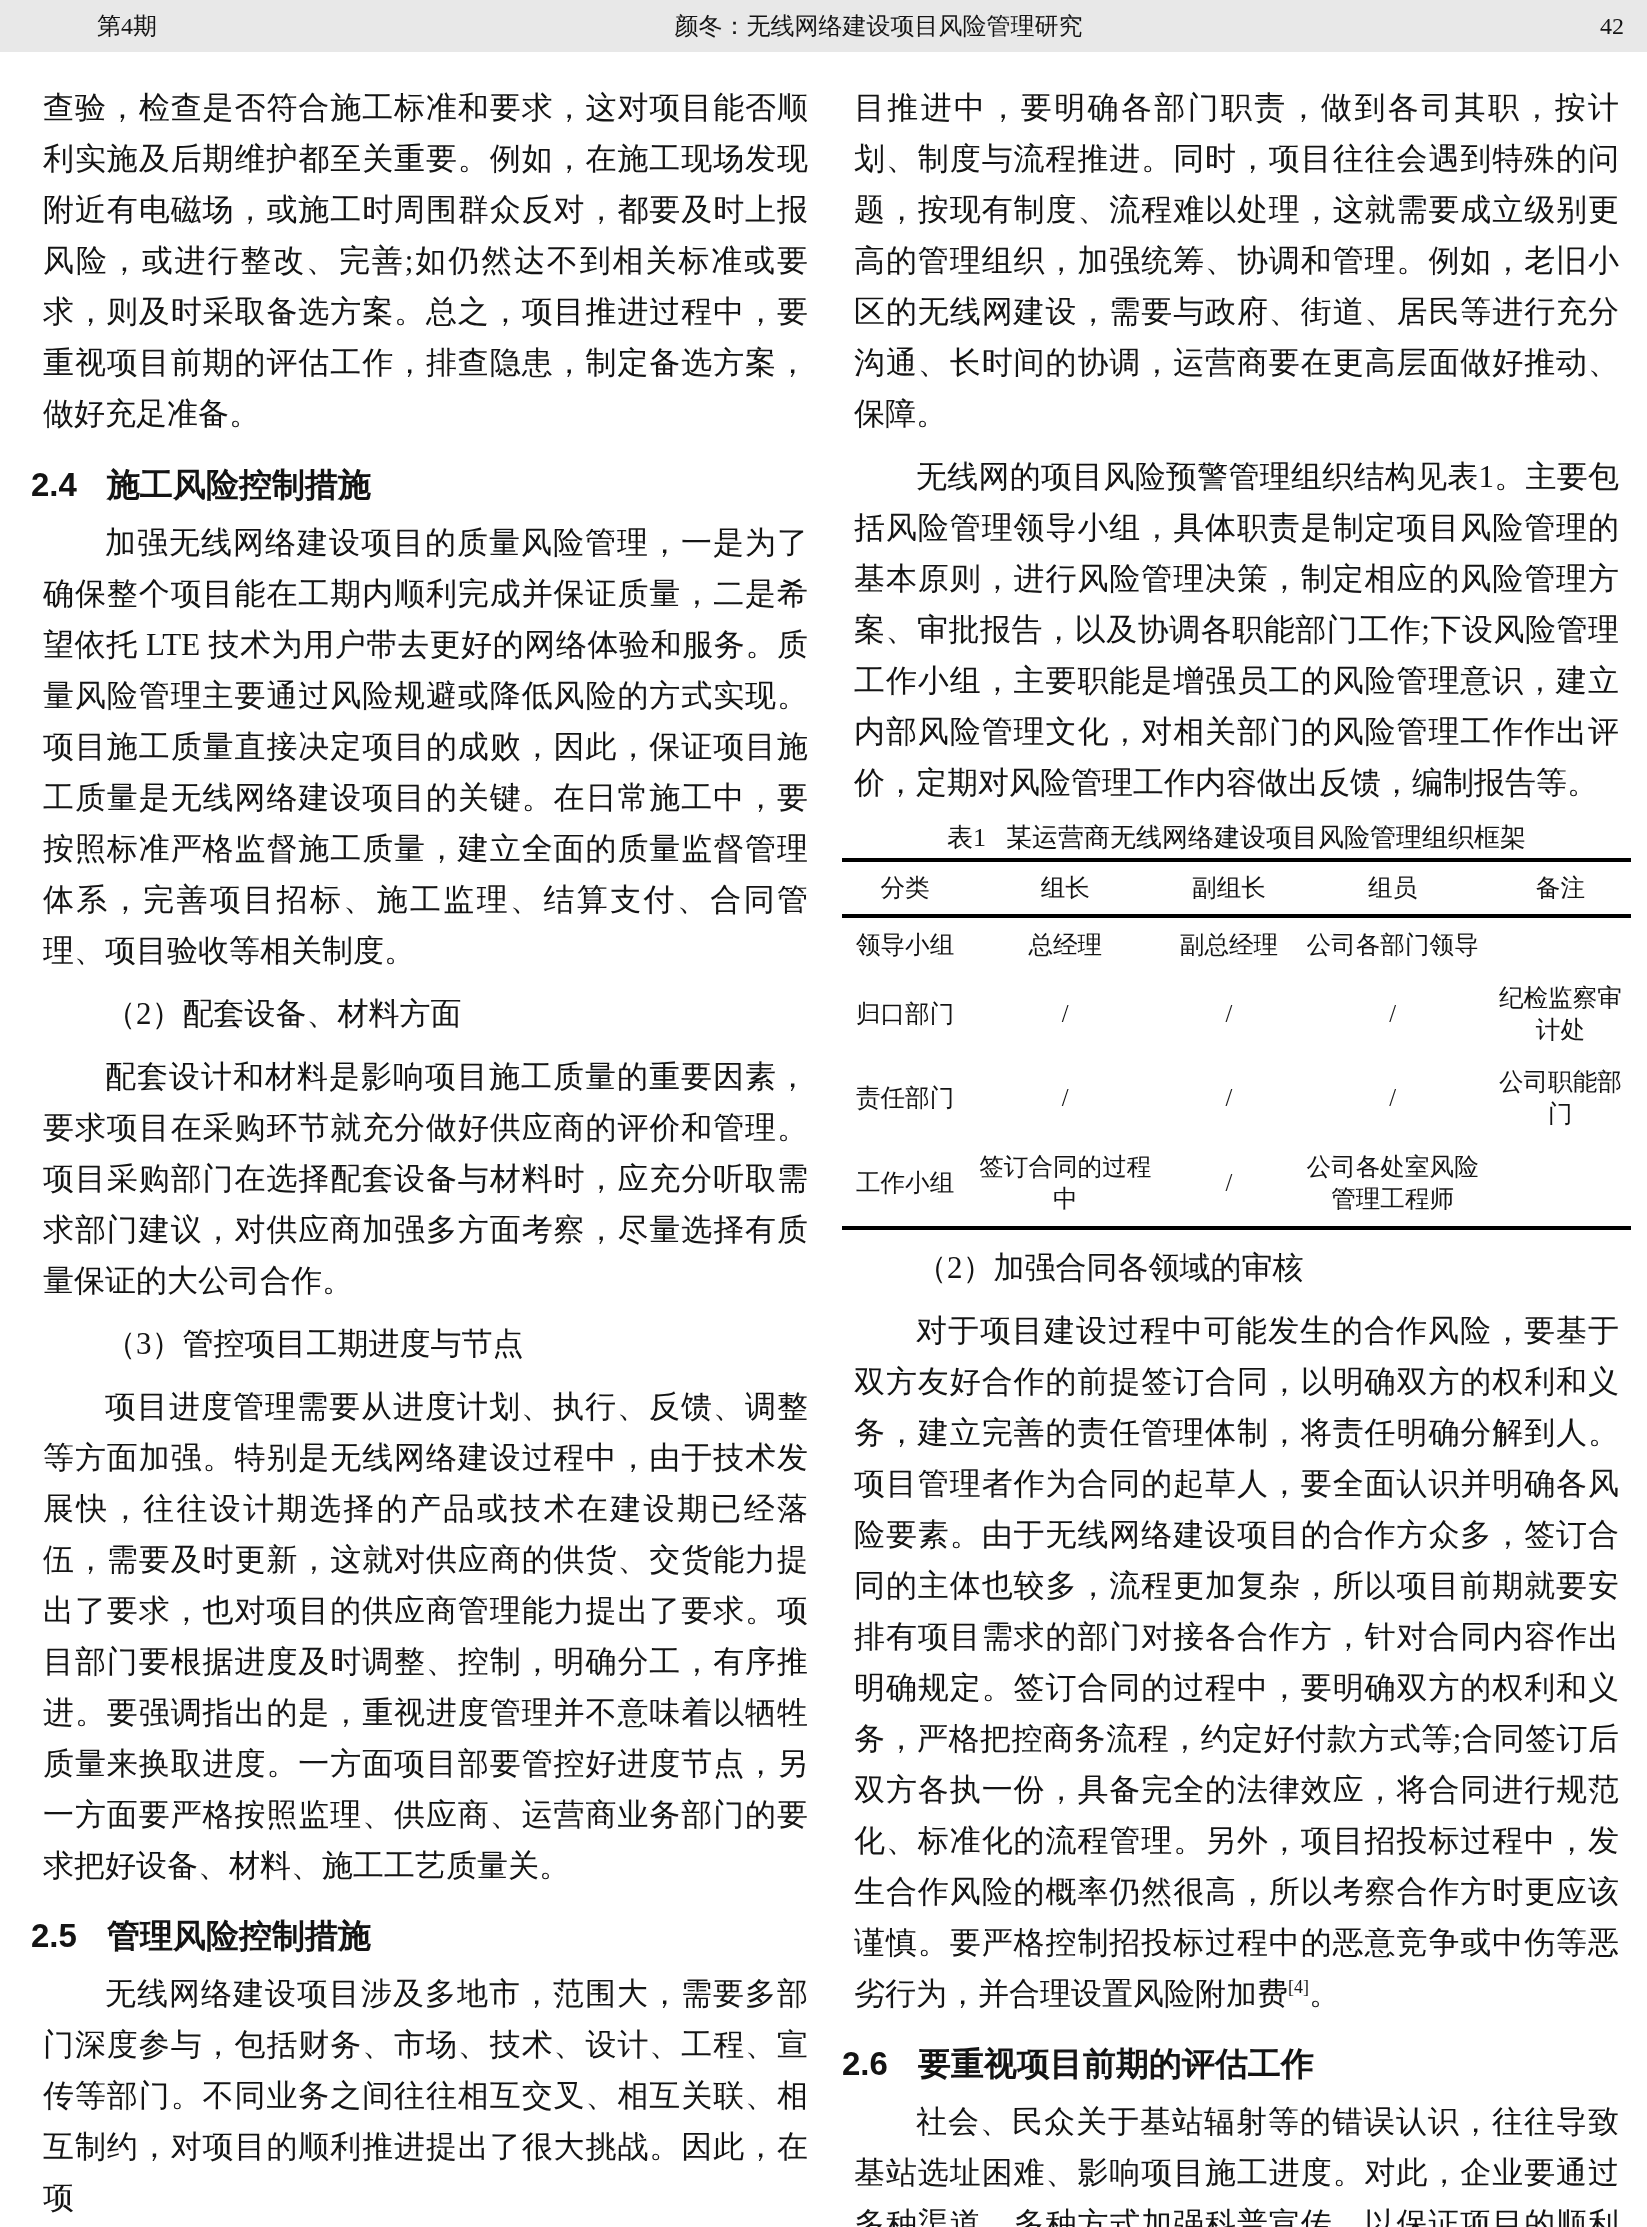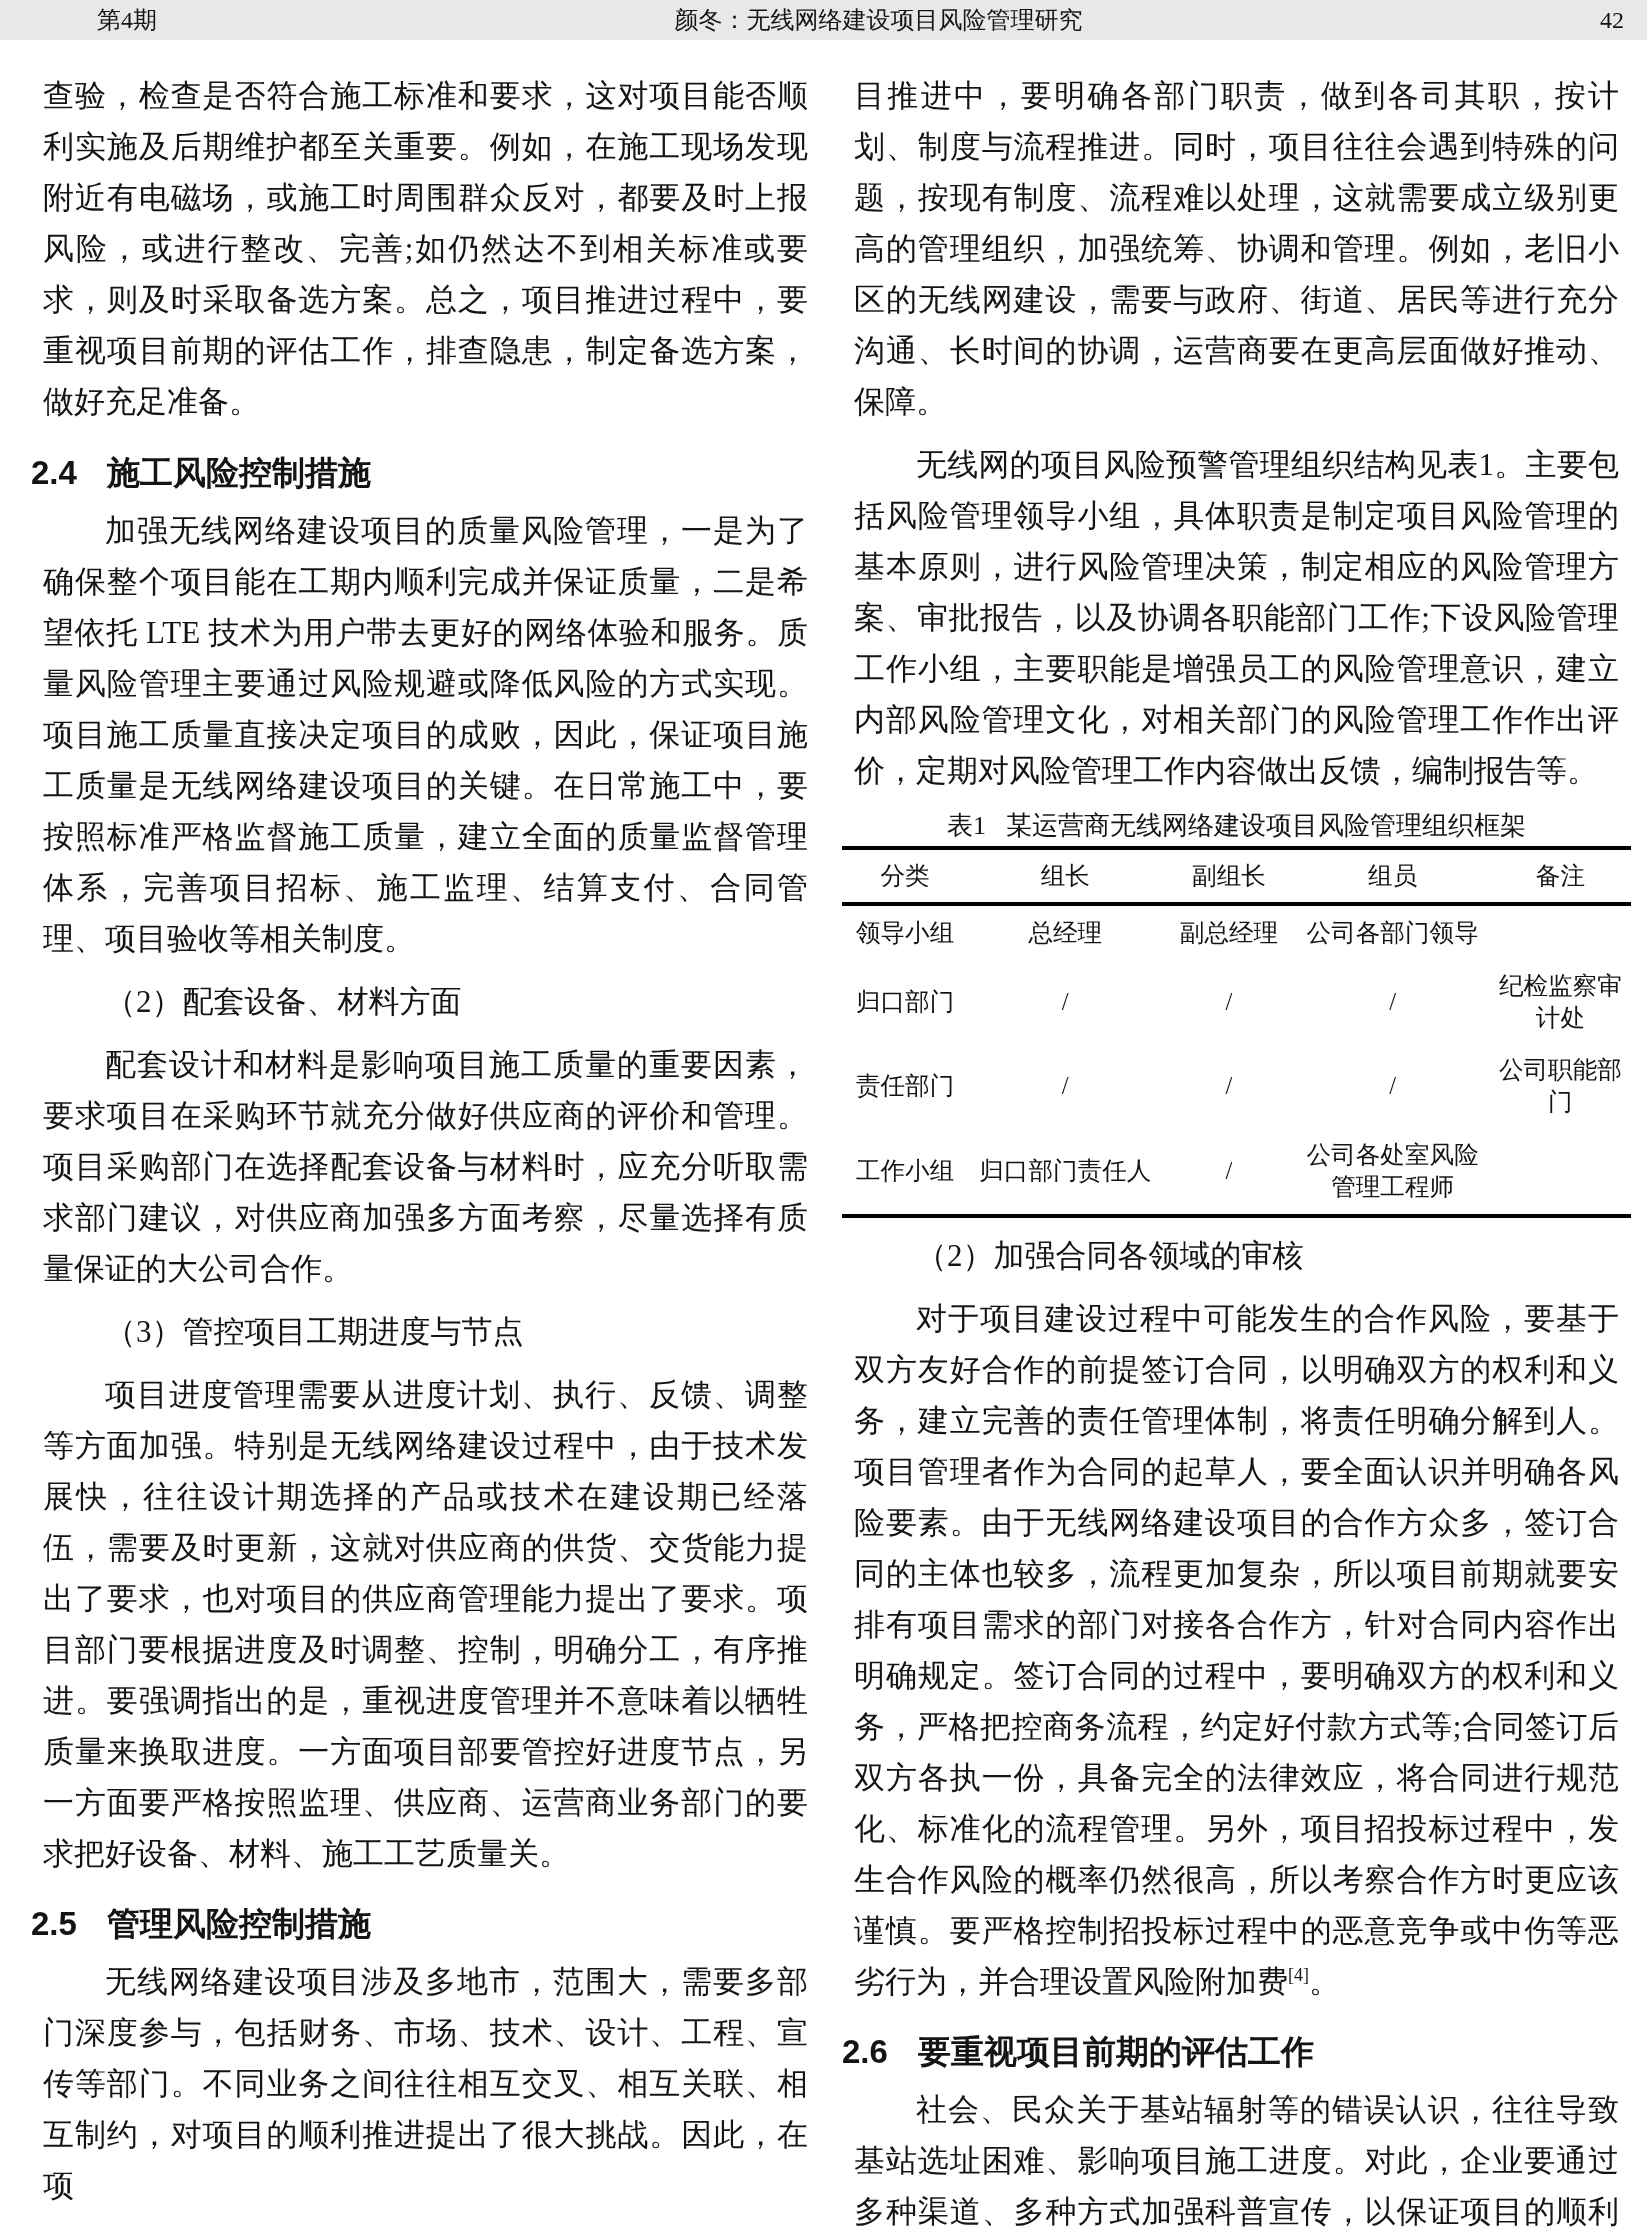--- a/index.html
+++ b/index.html
@@ -3,21 +3,21 @@
 <meta charset="utf-8">
 <style>
   html,body{margin:0;padding:0;background:#ffffff;}
   .page{
     width:1647px;height:2227px;position:relative;overflow:hidden;
     background:#ffffff;color:#141414;
     font-family:"Liberation Serif","DejaVu Serif",serif;
   }
   
   .runhead{
-    height:40px;background:#e8e8e8;
+    height:52px;background:#e8e8e8;
     display:flex;align-items:center;
     font-size:24px;
   }
   .rh-issue{margin-left:97px;white-space:nowrap;}
   .rh-title{flex:1;text-align:center;white-space:nowrap;}
   .rh-page{margin-right:23px;white-space:nowrap;}
   
   .cols{display:flex;gap:22px;padding:18px 17px 0 31px;}
   .col{
     width:789px;flex:0 0 789px;
@@ -127,21 +127,21 @@
           </tr>
           <tr>
             <td>责任部门</td>
             <td>/</td>
             <td>/</td>
             <td>/</td>
             <td>公司职能部门</td>
           </tr>
           <tr>
             <td>工作小组</td>
-            <td>归口部门责任人</td>
+            <td>签订合同的过程中</td>
             <td>/</td>
             <td>公司各处室风险管理工程师</td>
             <td></td>
           </tr>
         </tbody>
       </table>
 
       <p>（2）加强合同各领域的审核</p>
 
       <p><span>对于项目建设过程中可能发生的合作风险，要基于双方友好合作的前提签订合同，以明确双方的权利和义务，建立完善的责任管理体制，将责任明确分解到人。项目管理者作为合同的起草人，要全面认识并明确各风险要素。由于无线网络建设项目的合作方众多，签订合同的主体也较多，流程更加复杂，所以项目前期就要安排有项目需求的部门对接各合作方，针对合同内容作出明确规定。签订合同的过程中，要明确双方的权利和义务，严格把控商务流程，约定好付款方式等;合同签订后双方各执一份，具备完全的法律效应，将合同进行规范化、标准化的流程管理。另外，项目招投标过程中，发生合作风险的概率仍然很高，所以考察合作方时更应该谨慎。要严格控制招投标过程中的恶意竞争或中伤等恶劣行为，并合理设置风险附加费</span><span class="sup">[4]</span><span>。</span></p>

